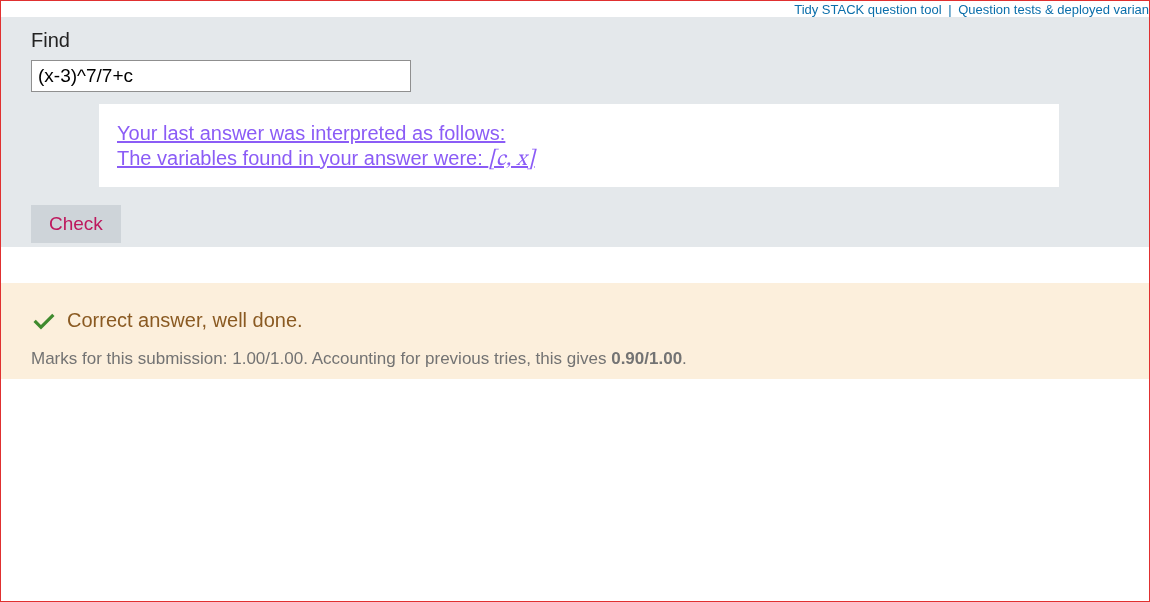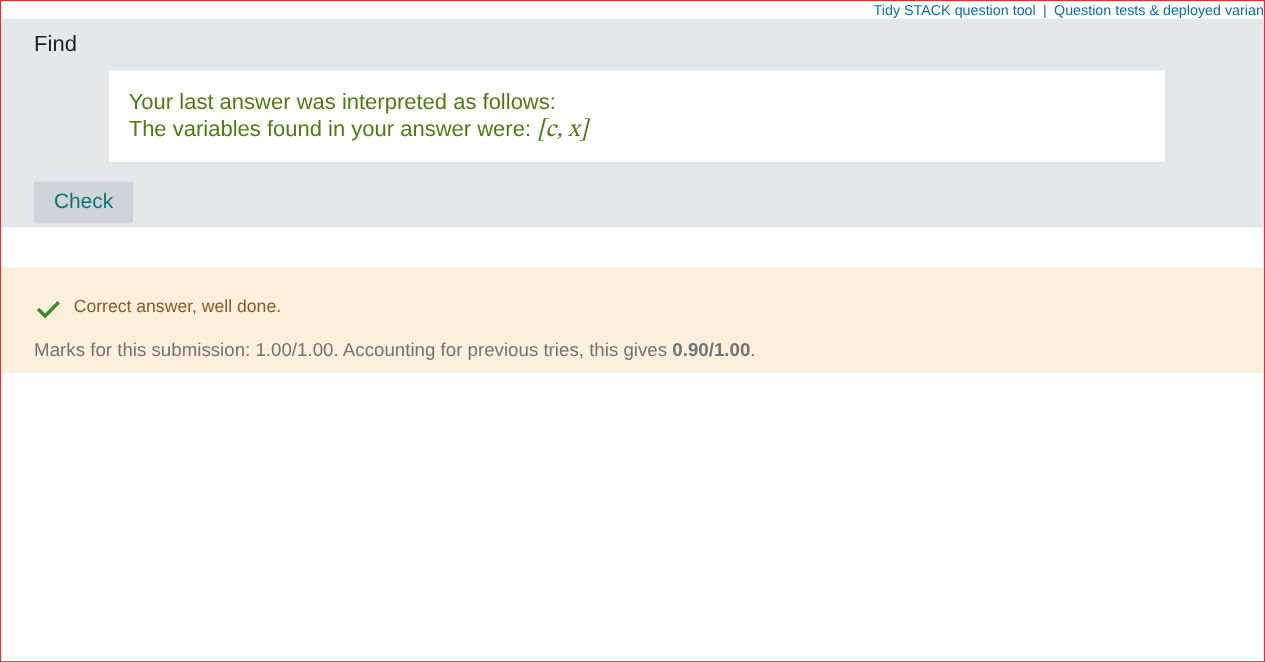--- a/index.html
+++ b/index.html
@@ -80,21 +80,22 @@
     font-family: Arial, Helvetica, sans-serif;
   }
   .feedback-box {
     background: #fff;
     margin: 12px 0 18px 68px;
     width: 960px;
     padding: 18px 18px 14px 18px;
   }
   .fb-line {
     font-size: 20px;
-    color: #4d7c0f;
+    color: #8b5cf6;
+    text-decoration: underline;
   }
   .fb-math {
     text-align: center;
     font-family: "Cambria Math", "STIX Two Math", "Latin Modern Math", Georgia, serif;
     font-size: 24px;
     margin: 24px 0 26px 0;
   }
   .frac {
     display: inline-block;
     vertical-align: middle;
@@ -111,31 +112,31 @@
   }
   .inline-math {
     font-family: "Cambria Math", "STIX Two Math", "Latin Modern Math", Georgia, serif;
     font-size: 22px;
   }
   .check-btn {
     font-size: 19px;
     padding: 8px 18px;
     background: #ced4d9;
     border: none;
-    color: #0f766e;
+    color: #be185d;
     cursor: pointer;
   }
   .result-box {
     background: #fcefdc;
     margin-top: 36px;
     padding: 24px 30px 10px 30px;
     color: #8a5a22;
   }
   .result-line1 {
-    font-size: 16px;
+    font-size: 20px;
     display: flex;
     align-items: center;
     gap: 10px;
     margin-bottom: 16px;
   }
   .check-icon {
     width: 26px;
     height: 26px;
     flex: 0 0 auto;
   }
@@ -154,20 +155,21 @@
     <a>Tidy STACK question tool</a>
     <span class="sep">|</span>
     <a>Question tests &amp; deployed varian</a>
   </div>
 
   <div class="question-area">
 
     <div class="prompt-line">Find</div>
 
 
+    <input type="text" class="answer-input" value="(x-3)^7/7+c" style="">
 
     <div class="feedback-box">
       <div class="fb-line">Your last answer was interpreted as follows:</div>
 
 
       <div class="fb-line">
         <span>The variables found in your answer were: </span><span class="inline-math mvar">[c, x]</span>
       </div>
     </div>
 

